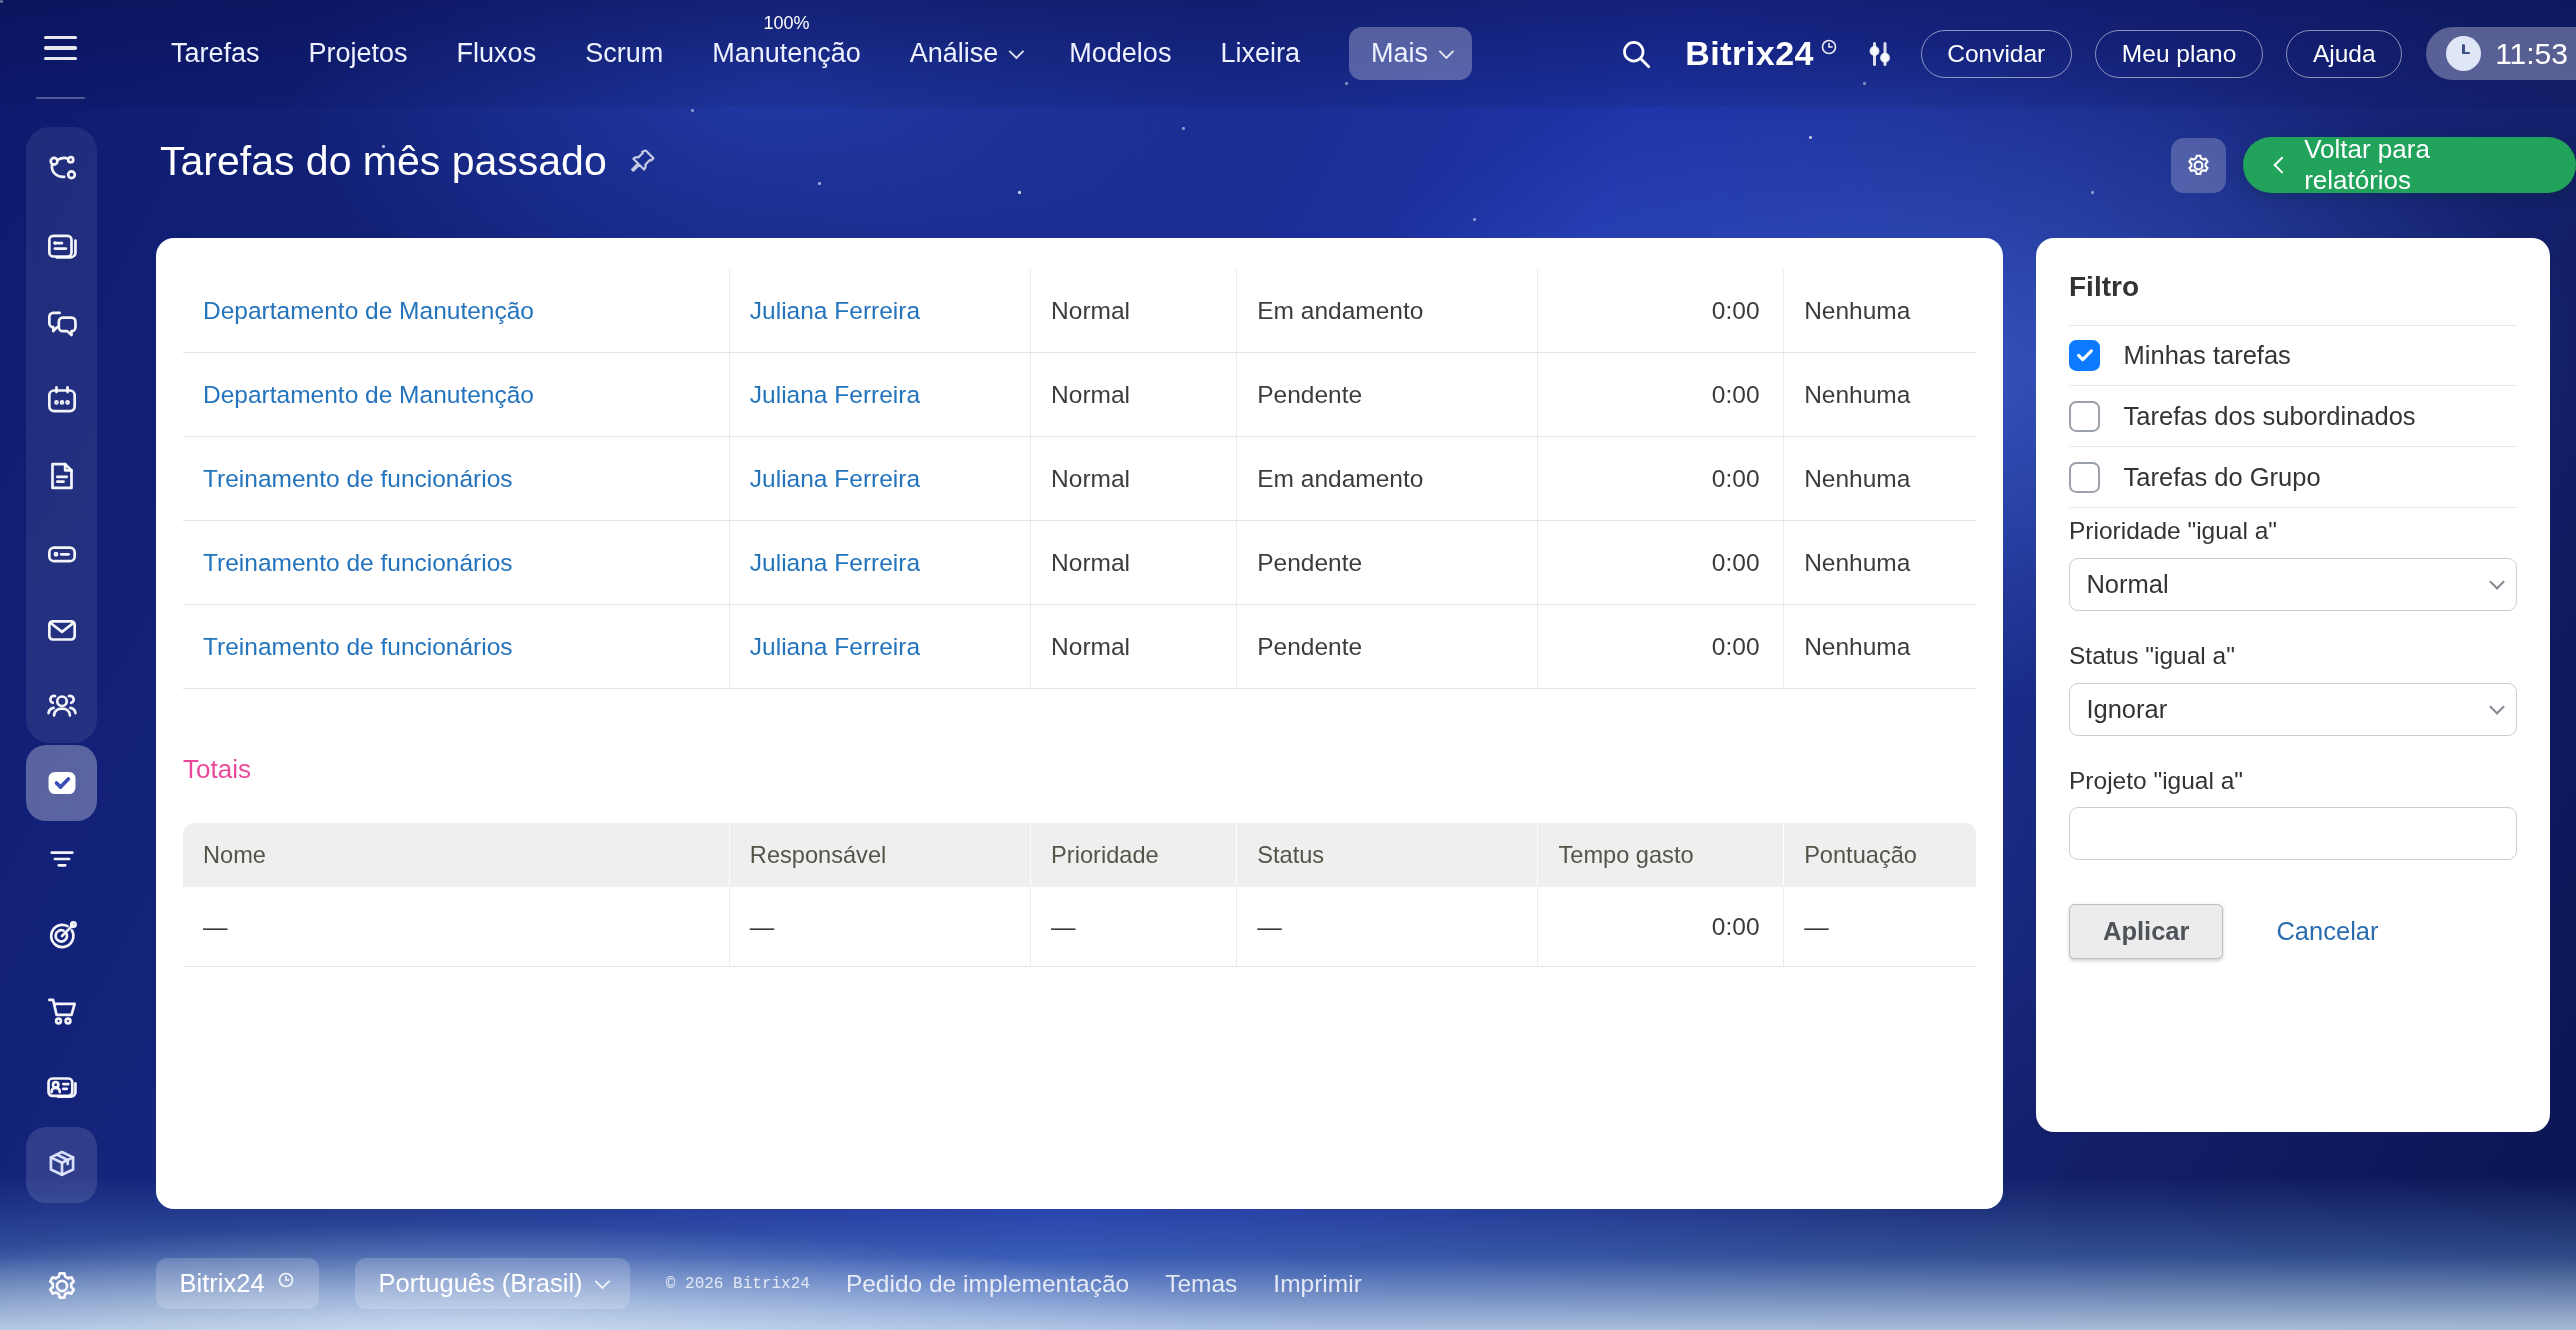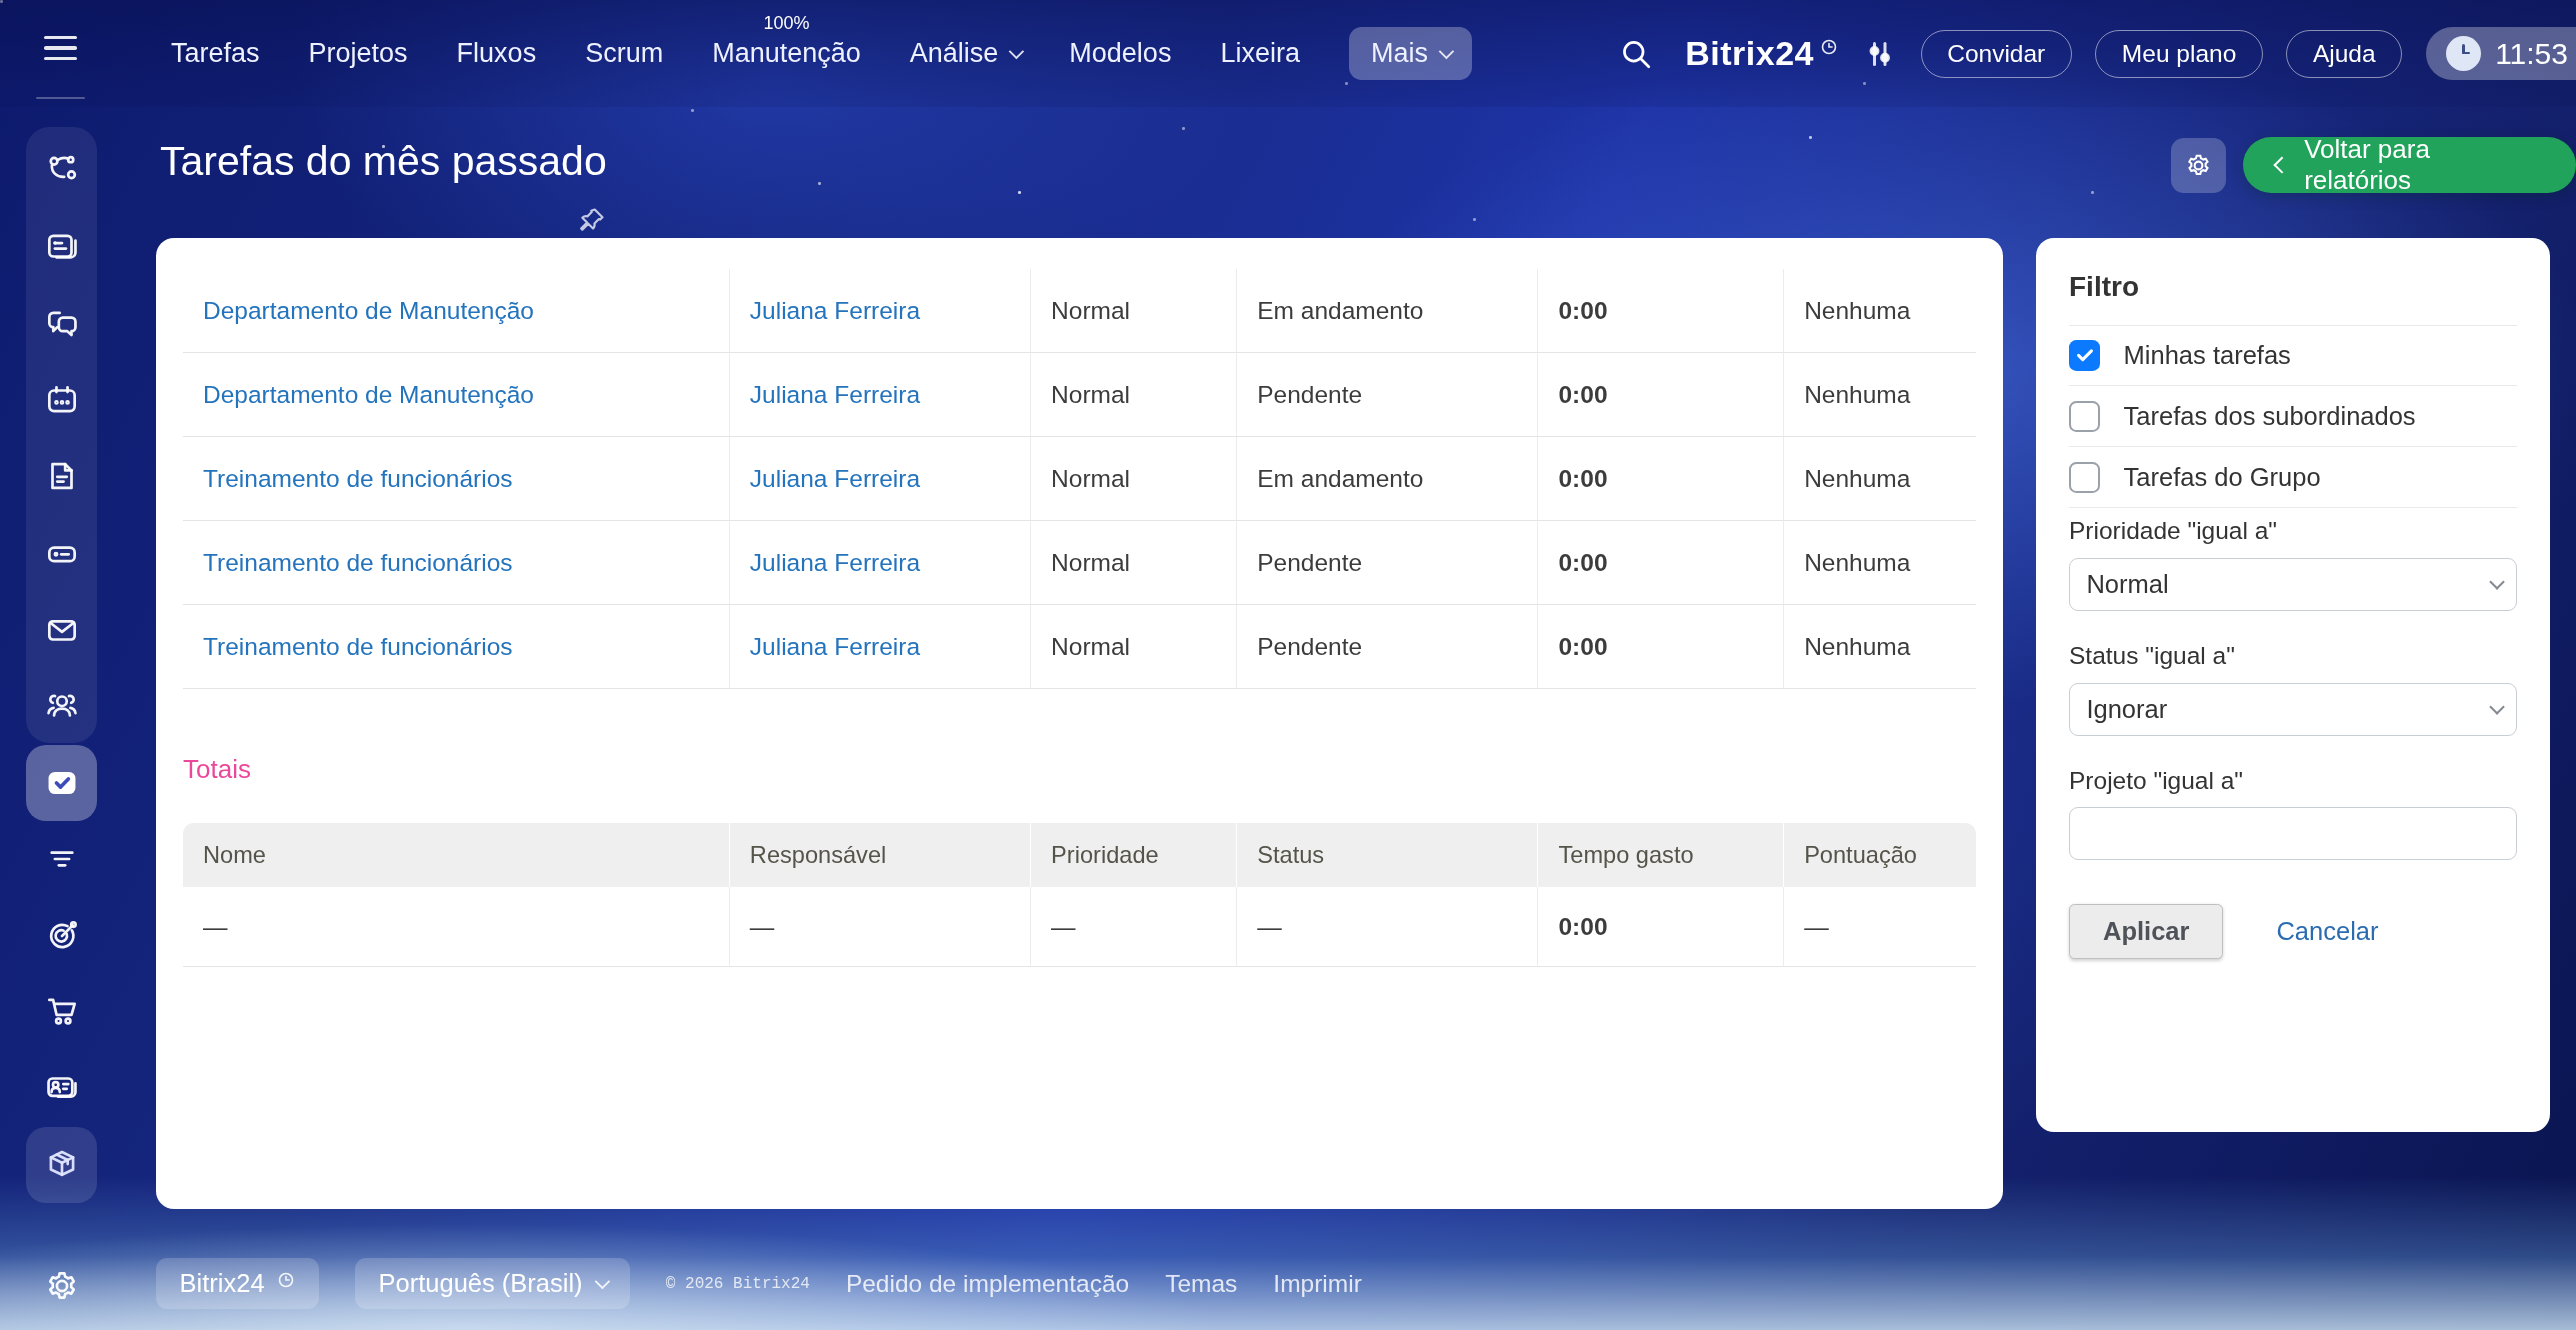--- a/index.html
+++ b/index.html
@@ -50,21 +50,21 @@
   .time-text { font-size:30px; color:#fff; }
 
   
   .rail { position:absolute; left:26px; top:127px; width:71px; height:616px; border-radius:23.6px; background:rgba(255,255,255,.08); }
   .side-ic { position:absolute; left:26px; width:71px; height:76px; display:flex; align-items:center; justify-content:center; cursor:pointer; }
   .side-ic svg { width:38px; height:38px; stroke:rgba(255,255,255,.95); fill:none; stroke-width:1.7; stroke-linecap:round; stroke-linejoin:round; }
   .tile-active { position:absolute; left:26px; top:745px; width:71px; height:76px; border-radius:20px; background:rgba(255,255,255,.3); }
   .tile-soft { position:absolute; left:26px; top:1127px; width:71px; height:76px; border-radius:20px; background:rgba(255,255,255,.12); }
 
   
-  .page-title-row { position:absolute; left:160px; top:138px; display:flex; align-items:flex-end; gap:20px;flex-direction:column; }
+  .page-title-row { position:absolute; left:160px; top:138px; display:flex; align-items:center; gap:20px; }
   .page-title { font-size:41px; font-weight:500; color:#fff; }
   .pin-icon { width:31px; height:31px; cursor:pointer; }
   .gear-btn { position:absolute; left:2171px; top:138px; width:55px; height:55px; border-radius:12.7px; background:rgba(255,255,255,.22);
     display:flex; align-items:center; justify-content:center; cursor:pointer; }
   .gear-btn svg { width:31px; height:31px; stroke:#fff; fill:none; stroke-width:1.6; }
   .back-btn { position:absolute; left:2243px; top:137px; height:56px; border-radius:28px; background:#22a35b;
     display:flex; align-items:center; gap:16.4px; padding:0 33px; cursor:pointer; box-shadow:0 3.6px 12.7px rgba(0,40,20,.25); }
   .back-btn .chev-left { width:11.8px; height:11.8px; border-left:2.7px solid #fff; border-bottom:2.7px solid #fff; transform:rotate(45deg); }
   .back-btn span { color:#fff; font-size:26px; }
 
@@ -72,21 +72,21 @@
   .panel { position:absolute; left:156px; top:238px; width:1847px; height:971px; background:#fff; border-radius:18px; padding:31px 27px; }
   table.report { width:100%; border-collapse:separate; border-spacing:0; }
   table.report th { height:64px; background:#f3eed3; font-size:23.6px; font-weight:400; color:#55544a; text-align:left;
     padding-left:20px; border-right:0.9px solid rgba(255,255,255,.75); cursor:pointer; }
   table.report th:first-child { background:#e8e2bc; border-top-left-radius:11px; }
   table.report th:last-child { border-top-right-radius:11px; border-right:none; }
   table.report td { height:84px; font-size:24.5px; color:#3c3c3c; padding-left:20px;
     border-bottom:0.9px solid #e4e4e4; border-right:0.9px solid #ececec; background:#fff; }
   table.report td:last-child { border-right:none; }
   table.report a { color:#2373bd; text-decoration:none; cursor:pointer; }
-  .t-right { padding-right:23.6px !important;font-weight:bold; }
+  .t-right { text-align:right; padding-right:23.6px !important; }
   .sort-arrow { color:#9b9a86; margin-right:9px; font-size:22px; }
   .totals-label { margin-top:65px; font-size:26px; color:#ec4899; }
   table.totals { margin-top:38px; }
   table.totals th { background:#efefef !important; border-right:0.9px solid rgba(255,255,255,.9); }
   table.totals td { height:80px; }
 
   
   .filter { position:absolute; left:2036px; top:238px; width:514px; height:894px; background:#fff; border-radius:18px; padding:27px 33px; }
   .filter-title { font-size:28px; font-weight:700; color:#333; margin:5.5px 0 22px; }
   .f-divider { height:0.9px; background:#e9e9e9; }

